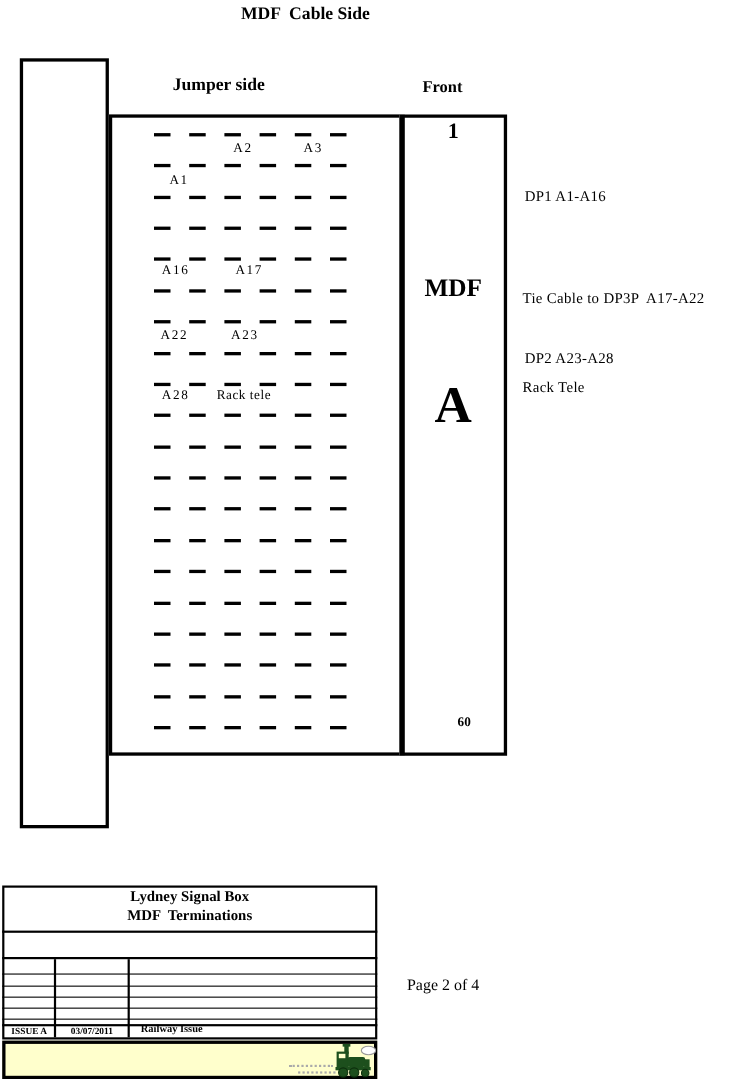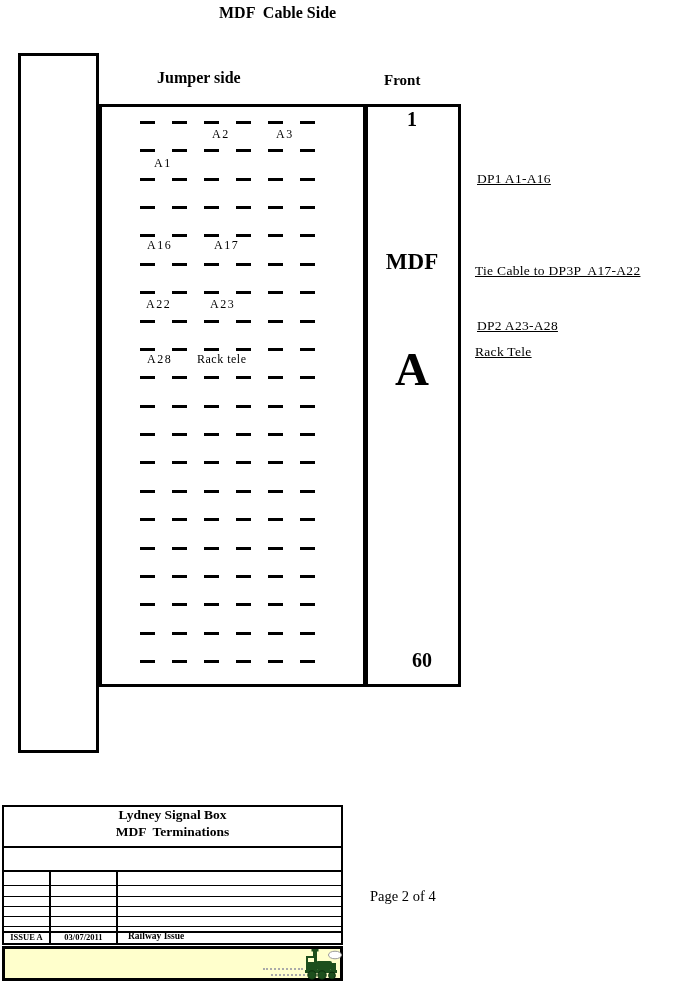--- a/index.html
+++ b/index.html
@@ -8,21 +8,21 @@
     font-family:"Liberation Serif", serif;color:#000;overflow:hidden;
   }
   .abs{position:absolute;}
   
   .outline{position:absolute;border:3px solid #000;background:#fff;box-sizing:border-box;}
   #front-box{border-left-width:5px;}
   
   .dash{position:absolute;width:15px;height:3px;background:#000;}
   .term-label{position:absolute;font-size:12px;letter-spacing:1.5px;white-space:pre;}
   .term-label.wide{letter-spacing:0.5px;}
-  .annotation{position:absolute;font-size:13.5px;letter-spacing:0.3px;white-space:pre;text-decoration:underline;}
+  .annotation{position:absolute;font-size:13.5px;letter-spacing:0.3px;white-space:pre;}
   
   .hdr{position:absolute;font-weight:bold;white-space:pre;}
   
   .tb-line{position:absolute;background:#000;}
   .tb-text{position:absolute;text-align:center;font-weight:bold;white-space:pre;}
   #banner{
     position:absolute;left:2px;top:946px;width:341px;height:35px;
     border:3px solid #000;background:#FFFFCC;box-sizing:border-box;
   }
   #banner-text{
@@ -177,21 +177,21 @@
       <div class="term-label" style="left: 214px; top: 238px;">A17</div>
       <div class="term-label" style="left: 146px; top: 297px;">A22</div>
       <div class="term-label" style="left: 210px; top: 297px;">A23</div>
       <div class="term-label" style="left: 147px; top: 352px;">A28</div>
       <div class="term-label wide" style="left: 197px; top: 352px;">Rack tele</div>
     </div>
 
   <div class="hdr" style="left:363px;top:108px;width:98px;text-align:center;font-size:20px;">1</div>
   <div class="hdr" style="left:363px;top:249px;width:98px;text-align:center;font-size:23px;">MDF</div>
   <div class="hdr" style="left:363px;top:342px;width:98px;text-align:center;font-size:47px;">A</div>
-  <div class="hdr" style="left:363px;top:649px;width:118px;text-align:center;font-size:20px;">60</div>
+  <div class="hdr" style="left:363px;top:649px;width:118px;text-align:center;font-size:12px;">60</div>
 
   <div id="annotations">
       <div class="annotation" style="left: 477px; top: 171px;">DP1 A1-A16</div>
       <div class="annotation" style="left: 475px; top: 263px;">Tie Cable to DP3P  A17-A22</div>
       <div class="annotation" style="left: 477px; top: 318px;">DP2 A23-A28</div>
       <div class="annotation" style="left: 475px; top: 344px;">Rack Tele</div>
     </div>
 
   <div class="abs" style="left:370px;top:888px;font-size:14.5px;">Page 2 of 4</div>
 

